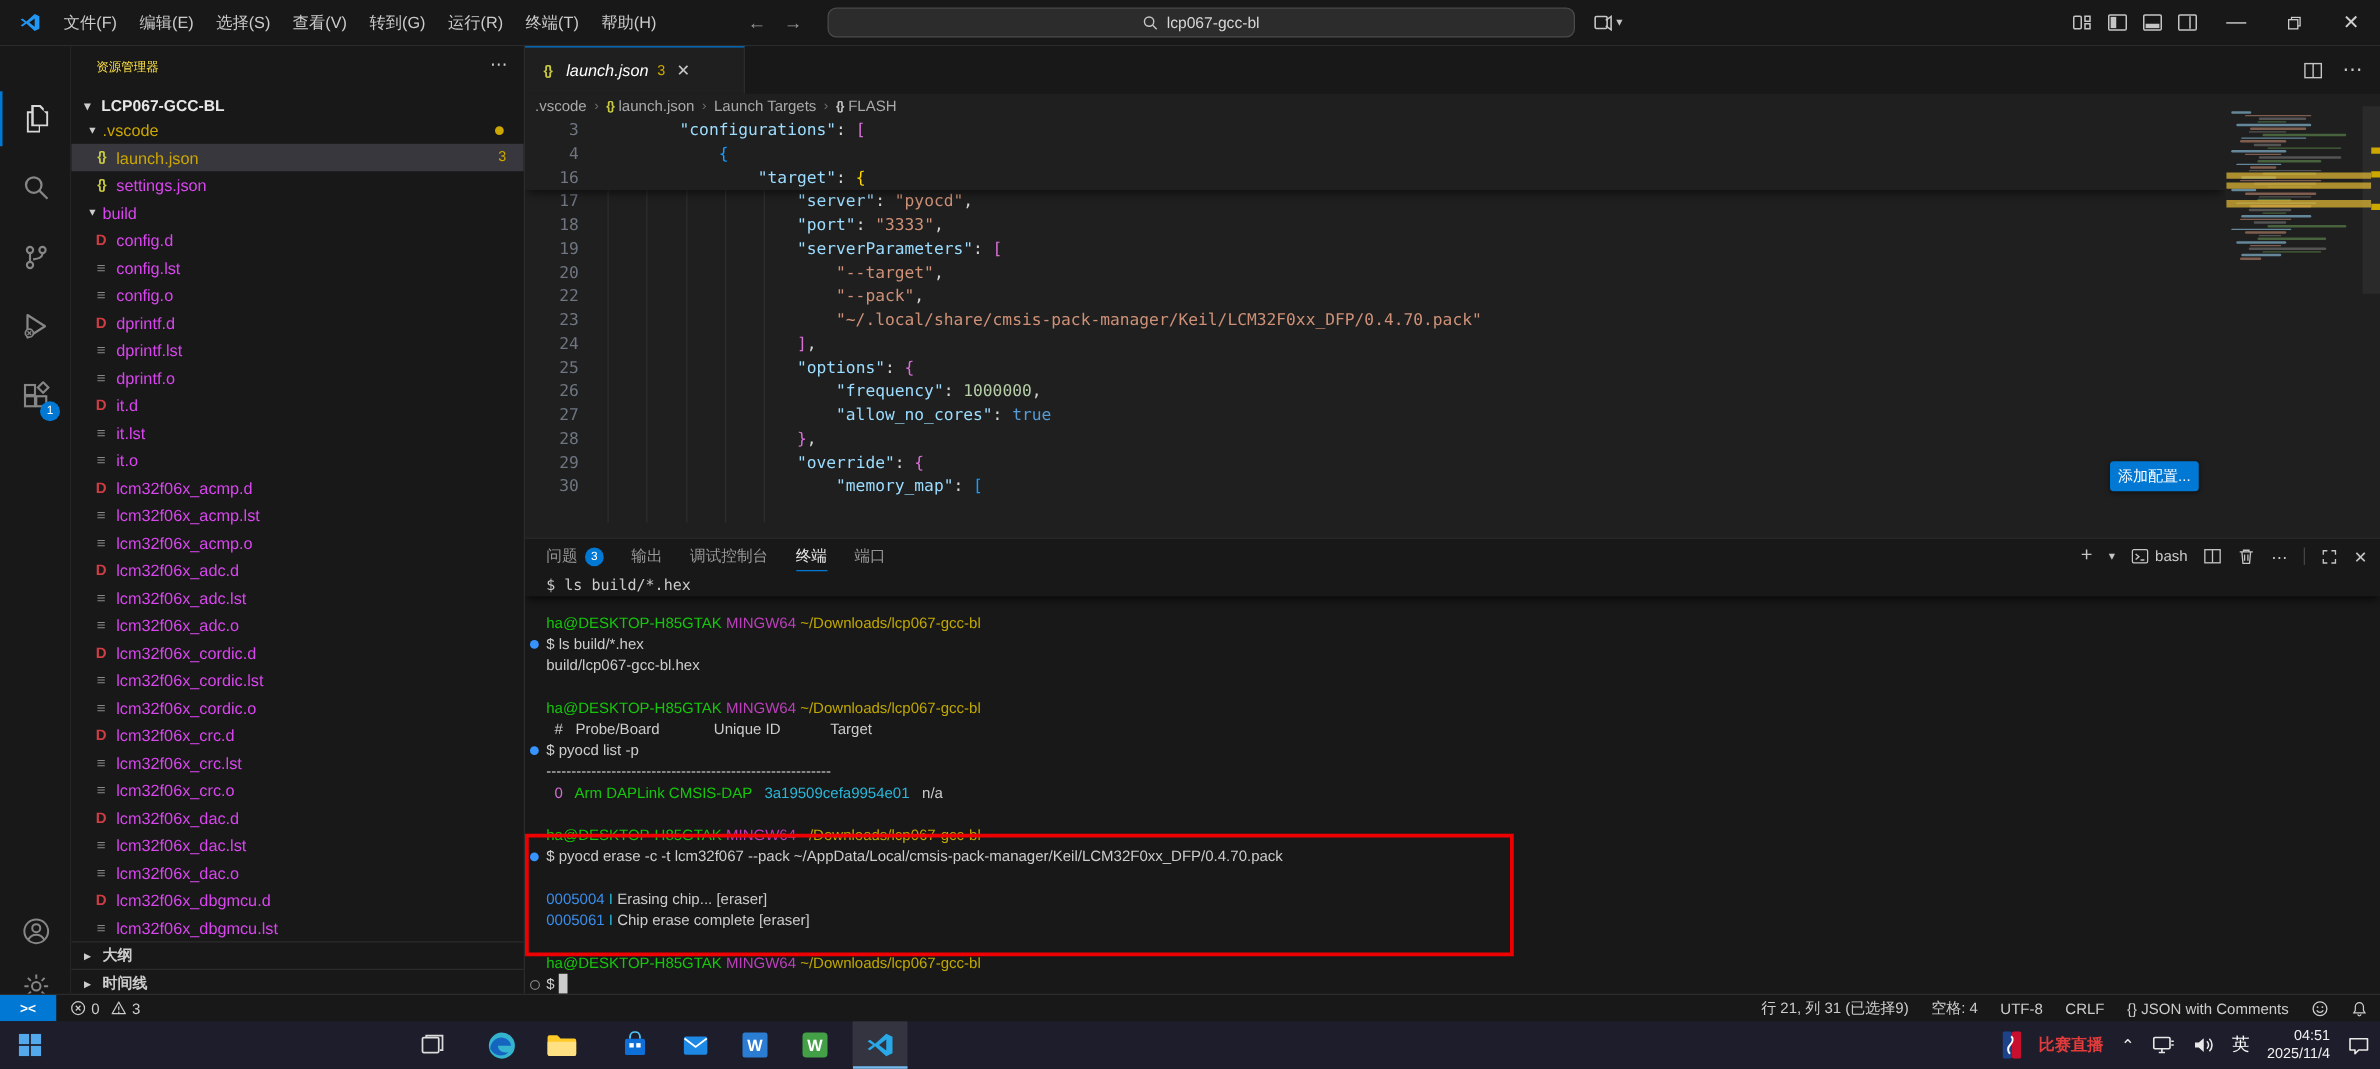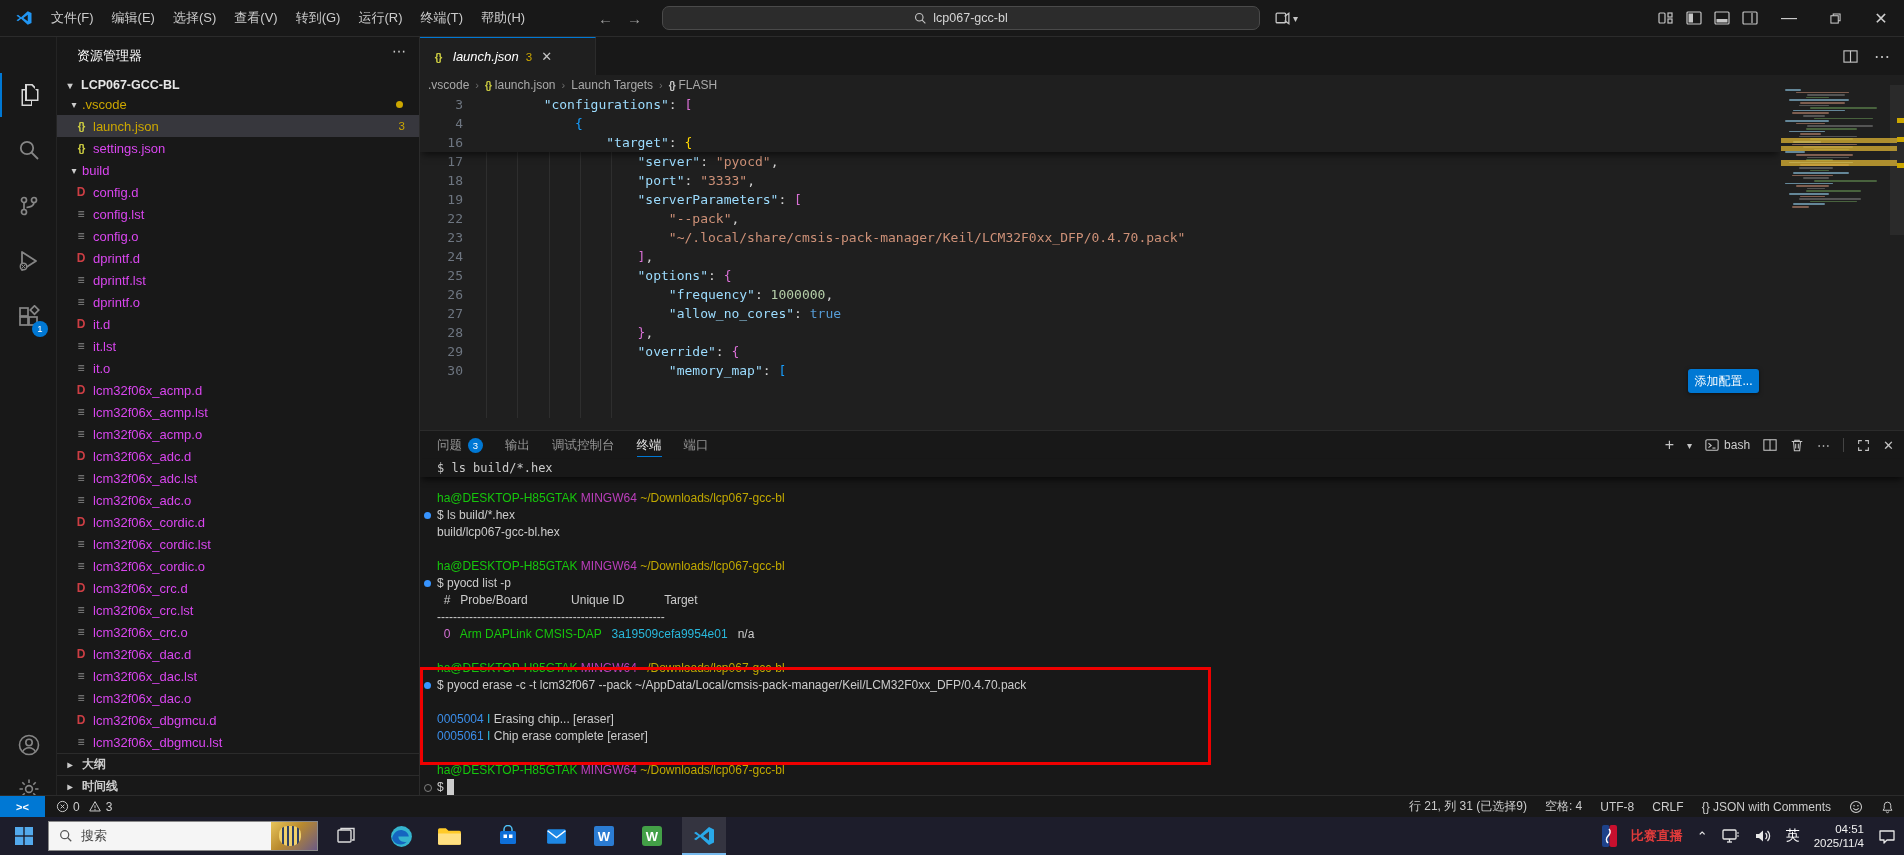--- a/index.html
+++ b/index.html
@@ -26,21 +26,21 @@
   #activitybar { position:absolute; left:0; top:37px; width:57px; height:758px; background:#181818; border-right:1px solid #242424; }
   .act-icon { position:absolute; left:0; width:57px; height:44px; display:flex; align-items:center; justify-content:center; color:#868686; }
   .act-icon.active { color:#d7d7d7; border-left:2px solid #0078d4; }
   .act-badge { position:absolute; right:9px; bottom:2px; min-width:16px; height:16px; background:#0078d4; color:#fff;
     border-radius:9px; font-size:9.5px; line-height:16px; text-align:center; }
 
   
   #sidebar { position:absolute; left:57px; top:37px; width:363px; height:758px; background:#181818;
     border-right:1px solid #2b2b2b; overflow:hidden; }
   #sb-header { position:absolute; left:0; top:0; width:100%; height:35px; }
-  #sb-title { position:absolute; left:20px; top:10px; font-size:13px; color:#ffffff; }
+  #sb-title { position:absolute; left:20px; top:10px; font-size:10px; color:#fde047; }
   #sb-more { position:absolute; right:12px; top:6px; color:#cccccc; font-size:14px; letter-spacing:1px; }
   #project-row { position:absolute; left:0; top:37px; width:100%; height:22px; display:flex; align-items:center;
     font-size:12.5px; font-weight:bold; color:#e6e6e6; padding-left:5px; gap:3px; }
   #file-tree { position:absolute; left:0; top:56px; width:100%; }
   .tree-row { height:22px; display:flex; align-items:center; font-size:13px; position:relative; }
   .tree-row.selected { background:#37373d; }
   .t-chev { width:16px; text-align:center; color:#cccccc; font-size:10px; flex:none; }
   .t-ico { width:16px; flex:none; text-align:center; font-size:11px; font-weight:bold; margin-right:4px; }
   .ic-json { color:#cbcb41; letter-spacing:-1px; }
   .ic-d { color:#cc3e44; font-size:12px; }
@@ -449,20 +449,21 @@
     <div class="iguide" style="left:191px;"></div>
     <div id="sticky">
         <div class="code-line"><span class="ln">3</span><span class="ltext"><span class="tk-pu">        </span><span class="tk-key">"configurations"</span><span class="tk-pu">: </span><span class="tk-b2">[</span></span></div>
         <div class="code-line"><span class="ln">4</span><span class="ltext"><span class="tk-pu">            </span><span class="tk-b3">{</span></span></div>
         <div class="code-line"><span class="ln">16</span><span class="ltext"><span class="tk-pu">                </span><span class="tk-key">"target"</span><span class="tk-pu">: </span><span class="tk-b1">{</span></span></div>
       </div>
     <div id="code-lines">
         <div class="code-line"><span class="ln">17</span><span class="ltext"><span class="tk-pu">                    </span><span class="tk-key">"server"</span><span class="tk-pu">: </span><span class="tk-str">"pyocd"</span><span class="tk-pu">,</span></span></div>
         <div class="code-line"><span class="ln">18</span><span class="ltext"><span class="tk-pu">                    </span><span class="tk-key">"port"</span><span class="tk-pu">: </span><span class="tk-str">"3333"</span><span class="tk-pu">,</span></span></div>
         <div class="code-line"><span class="ln">19</span><span class="ltext"><span class="tk-pu">                    </span><span class="tk-key">"serverParameters"</span><span class="tk-pu">: </span><span class="tk-b2">[</span></span></div>
+        <div class="code-line"><span class="ln">20</span><span class="ltext"><span class="tk-pu">                        </span><span class="tk-str">"--target"</span><span class="tk-pu">,</span></span></div>
         <div class="code-line"><span class="ln">22</span><span class="ltext"><span class="tk-pu">                        </span><span class="tk-str">"--pack"</span><span class="tk-pu">,</span></span></div>
         <div class="code-line"><span class="ln">23</span><span class="ltext"><span class="tk-pu">                        </span><span class="tk-str">"~/.local/share/cmsis-pack-manager/Keil/LCM32F0xx_DFP/0.4.70.pack"</span></span></div>
         <div class="code-line"><span class="ln">24</span><span class="ltext"><span class="tk-pu">                    </span><span class="tk-b2">]</span><span class="tk-pu">,</span></span></div>
         <div class="code-line"><span class="ln">25</span><span class="ltext"><span class="tk-pu">                    </span><span class="tk-key">"options"</span><span class="tk-pu">: </span><span class="tk-b2">{</span></span></div>
         <div class="code-line"><span class="ln">26</span><span class="ltext"><span class="tk-pu">                        </span><span class="tk-key">"frequency"</span><span class="tk-pu">: </span><span class="tk-num">1000000</span><span class="tk-pu">,</span></span></div>
         <div class="code-line"><span class="ln">27</span><span class="ltext"><span class="tk-pu">                        </span><span class="tk-key">"allow_no_cores"</span><span class="tk-pu">: </span><span class="tk-kw">true</span></span></div>
         <div class="code-line"><span class="ln">28</span><span class="ltext"><span class="tk-pu">                    </span><span class="tk-b2">}</span><span class="tk-pu">,</span></span></div>
         <div class="code-line"><span class="ln">29</span><span class="ltext"><span class="tk-pu">                    </span><span class="tk-key">"override"</span><span class="tk-pu">: </span><span class="tk-b2">{</span></span></div>
         <div class="code-line"><span class="ln">30</span><span class="ltext"><span class="tk-pu">                        </span><span class="tk-key">"memory_map"</span><span class="tk-pu">: </span><span class="tk-b3">[</span></span></div>
       </div>
@@ -572,22 +573,22 @@
         </svg>
       <span>✕</span>
     </div>
     <div id="term-sticky">$ ls build/*.hex</div>
     <div id="terminal">
         <div class="term-line"><span class="tgut"></span><span class="ttext"><span class="t-g">ha@DESKTOP-H85GTAK</span><span class="t-w"> </span><span class="t-m">MINGW64</span><span class="t-w"> </span><span class="t-y">~/Downloads/lcp067-gcc-bl</span></span></div>
         <div class="term-line"><span class="tgut m-blue"></span><span class="ttext"><span class="t-w">$ ls build/*.hex</span></span></div>
         <div class="term-line"><span class="tgut"></span><span class="ttext"><span class="t-w">build/lcp067-gcc-bl.hex</span></span></div>
         <div class="term-line"><span class="tgut"></span><span class="ttext"></span></div>
         <div class="term-line"><span class="tgut"></span><span class="ttext"><span class="t-g">ha@DESKTOP-H85GTAK</span><span class="t-w"> </span><span class="t-m">MINGW64</span><span class="t-w"> </span><span class="t-y">~/Downloads/lcp067-gcc-bl</span></span></div>
+        <div class="term-line"><span class="tgut"></span><span class="ttext"><span class="t-w">  #   Probe/Board             Unique ID            Target</span></span></div>
         <div class="term-line"><span class="tgut m-blue"></span><span class="ttext"><span class="t-w">$ pyocd list -p</span></span></div>
-        <div class="term-line"><span class="tgut"></span><span class="ttext"><span class="t-w">  #   Probe/Board             Unique ID            Target</span></span></div>
         <div class="term-line"><span class="tgut"></span><span class="ttext"><span class="t-w">---------------------------------------------------------</span></span></div>
         <div class="term-line"><span class="tgut"></span><span class="ttext"><span class="t-mg">  0</span><span class="t-w">   </span><span class="t-g">Arm DAPLink CMSIS-DAP</span><span class="t-w">   </span><span class="t-c">3a19509cefa9954e01</span><span class="t-w">   n/a</span></span></div>
         <div class="term-line"><span class="tgut"></span><span class="ttext"></span></div>
         <div class="term-line"><span class="tgut"></span><span class="ttext"><span class="t-g">ha@DESKTOP-H85GTAK</span><span class="t-w"> </span><span class="t-m">MINGW64</span><span class="t-w"> </span><span class="t-y">~/Downloads/lcp067-gcc-bl</span></span></div>
         <div class="term-line"><span class="tgut m-blue"></span><span class="ttext"><span class="t-w">$ pyocd erase -c -t lcm32f067 --pack ~/AppData/Local/cmsis-pack-manager/Keil/LCM32F0xx_DFP/0.4.70.pack</span></span></div>
         <div class="term-line"><span class="tgut"></span></div>
         <div class="term-line"><span class="tgut"></span><span class="ttext"><span class="t-b">0005004</span><span class="t-c"> I </span><span class="t-w">Erasing chip... [eraser]</span></span></div>
         <div class="term-line"><span class="tgut"></span><span class="ttext"><span class="t-b">0005061</span><span class="t-c"> I </span><span class="t-w">Chip erase complete [eraser]</span></span></div>
         <div class="term-line"><span class="tgut"></span><span class="ttext"></span></div>
         <div class="term-line"><span class="tgut"></span><span class="ttext"><span class="t-g">ha@DESKTOP-H85GTAK</span><span class="t-w"> </span><span class="t-m">MINGW64</span><span class="t-w"> </span><span class="t-y">~/Downloads/lcp067-gcc-bl</span></span></div>
@@ -633,28 +634,20 @@
 
 <div id="taskbar">
   <div id="tb-start">
     <svg width="18" height="18" viewBox="0 0 18 18">
         <rect x="0" y="0" width="8.3" height="8.3" fill="#53a9ec"></rect>
         <rect x="9.7" y="0" width="8.3" height="8.3" fill="#53a9ec"></rect>
         <rect x="0" y="9.7" width="8.3" height="8.3" fill="#53a9ec"></rect>
         <rect x="9.7" y="9.7" width="8.3" height="8.3" fill="#53a9ec"></rect>
       </svg>
   </div>
-  <div id="tb-search">
-    <svg width="14" height="14" viewBox="0 0 16 16">
-        <circle cx="6.5" cy="6.5" r="4.6" fill="none" stroke="#555" stroke-width="1.4"></circle>
-        <line x1="10" y1="10" x2="14" y2="14" stroke="#555" stroke-width="1.4"></line>
-      </svg>
-    <span>搜索</span>
-    <span id="tb-search-img"></span>
-  </div>
   <div class="tb-app" style="left:324px;">
     <svg width="20" height="20" viewBox="0 0 20 20">
         <rect x="2" y="4" width="13" height="12" rx="1" fill="none" stroke="#dcdcdc" stroke-width="1.4"></rect>
         <path d="M5 4V2.5h13V14h-2" fill="none" stroke="#dcdcdc" stroke-width="1.4"></path>
       </svg>
   </div>
   <div class="tb-app" style="left:379px;">
     <svg width="25" height="25" viewBox="0 0 24 24">
         <circle cx="12" cy="12" r="10" fill="#35b4cf"></circle>
         <path d="M3 14c1-6 6-9 10-8 4 .8 6 4 6 6H9c0 3 3 6 8 5-2 3-9 4-12.5-.5C3.5 15.3 3 14 3 14z" fill="#1565c0"></path>

